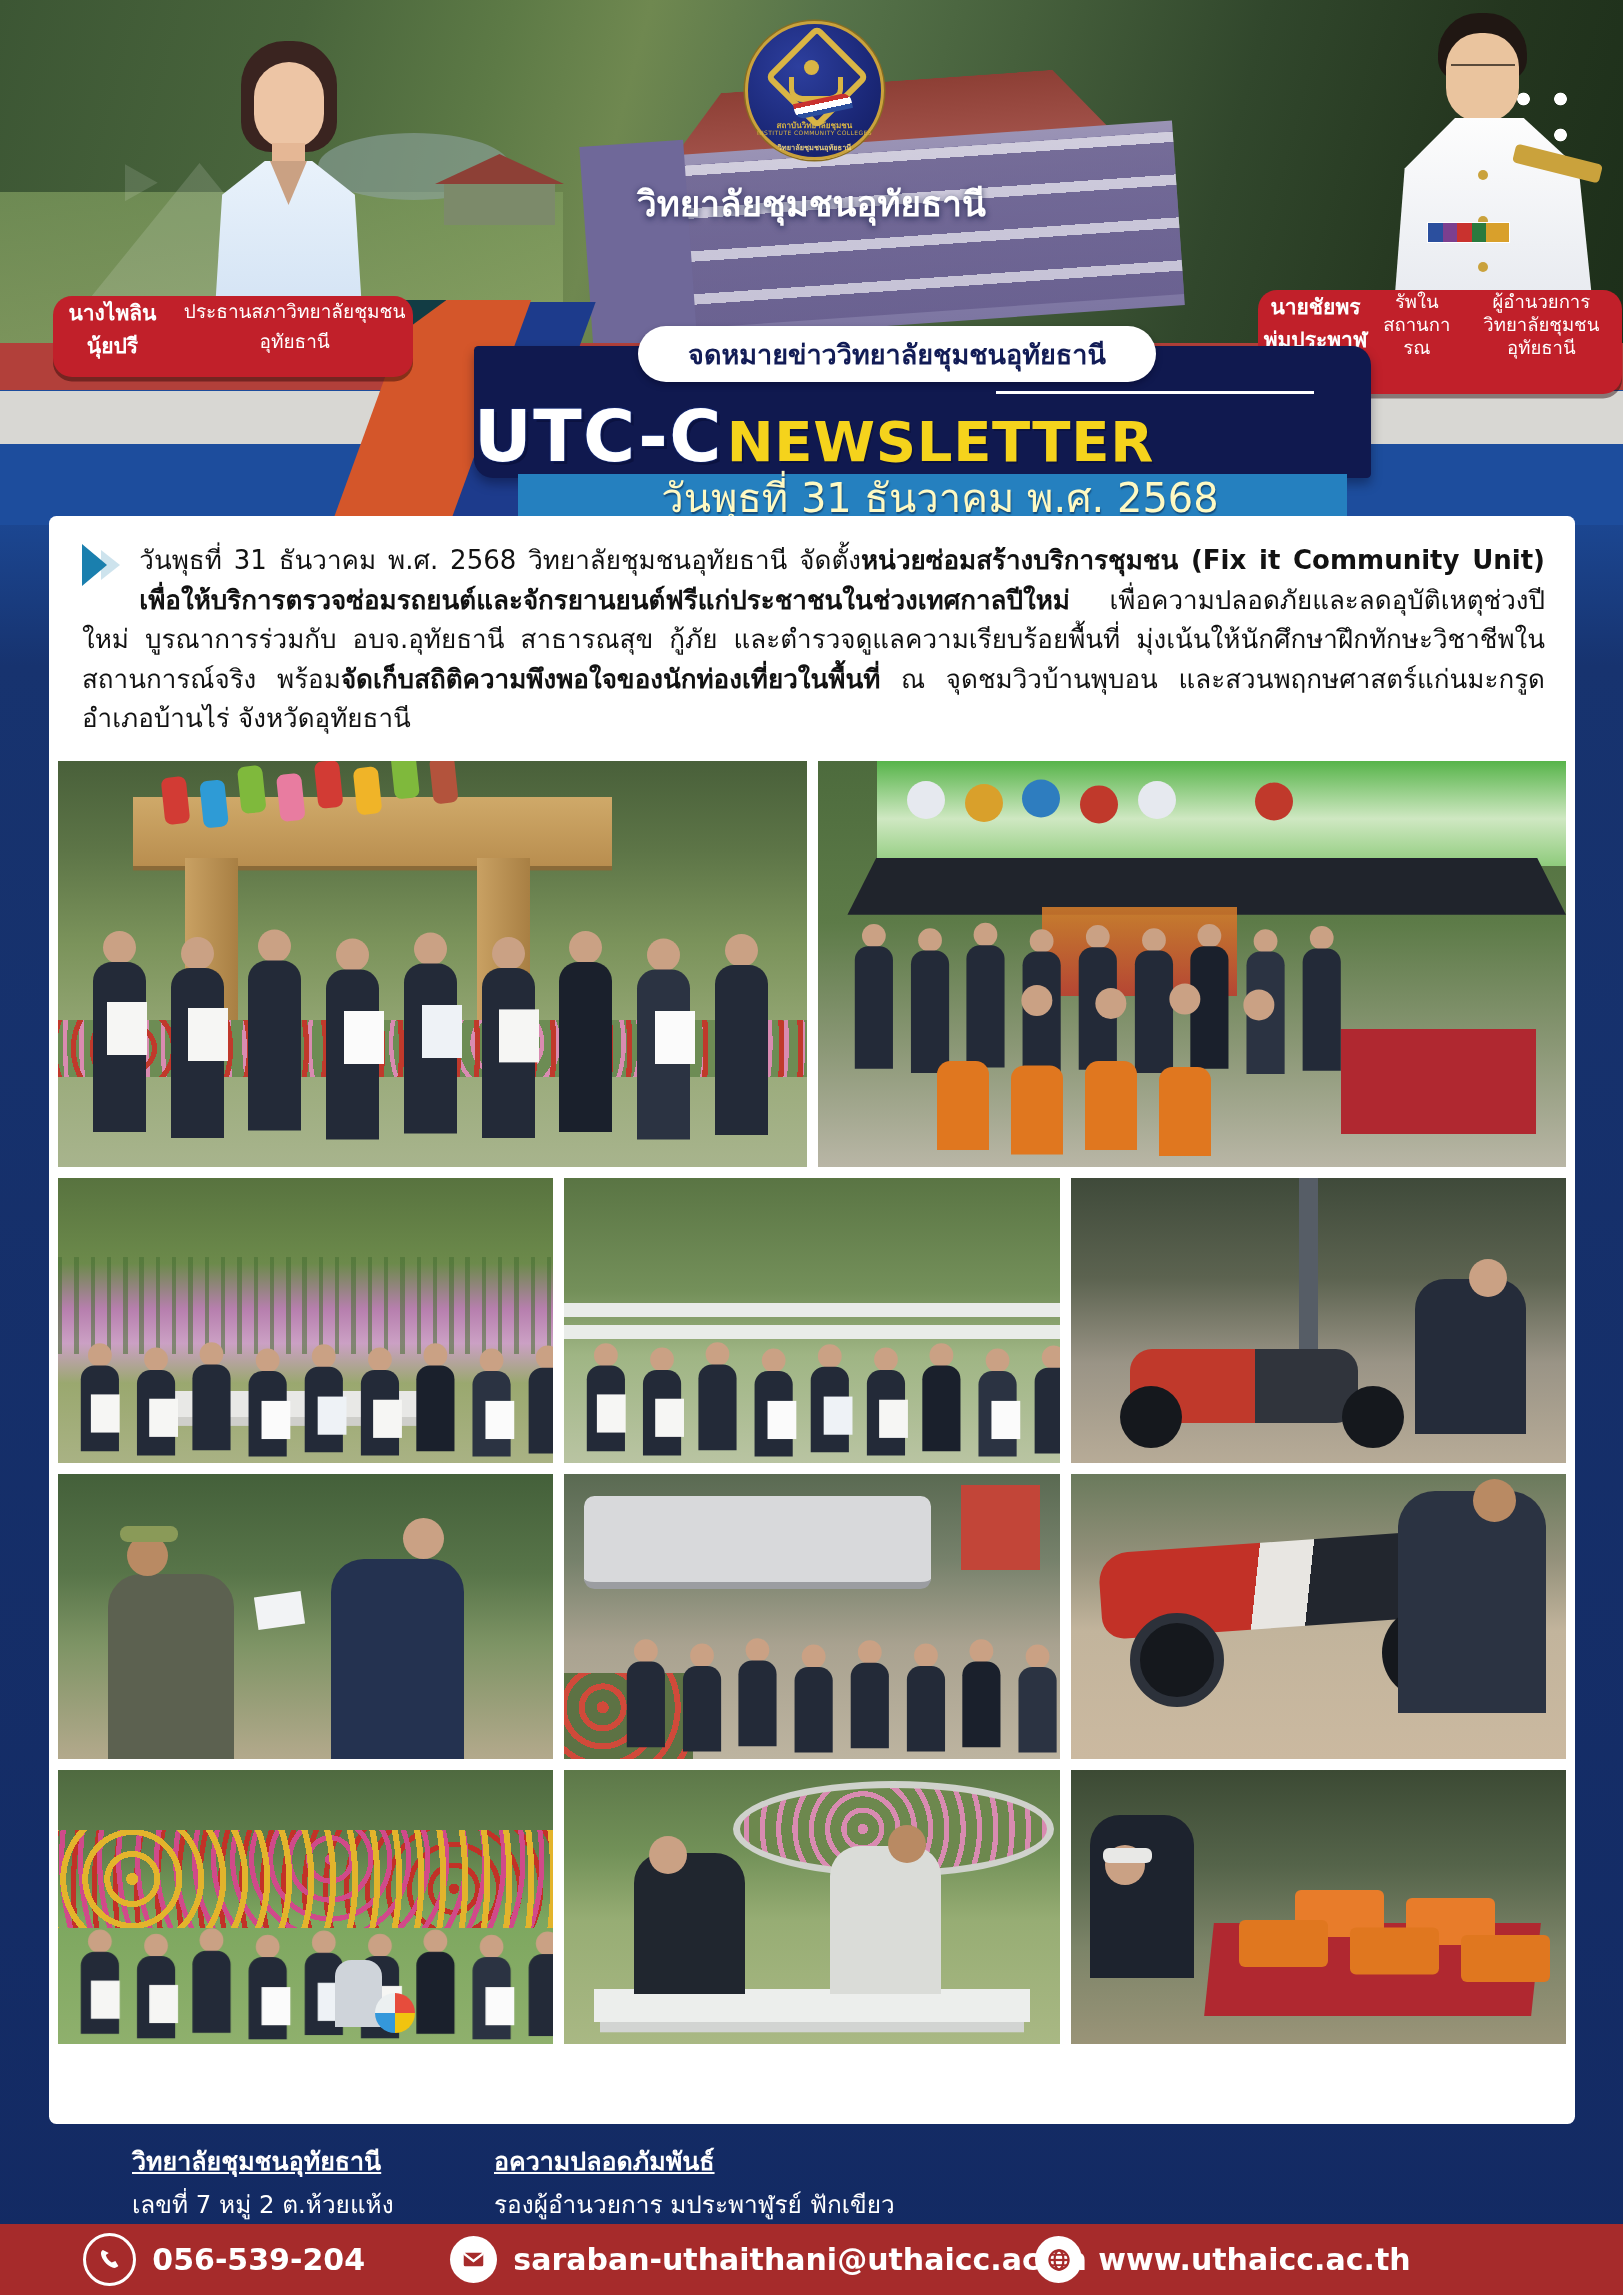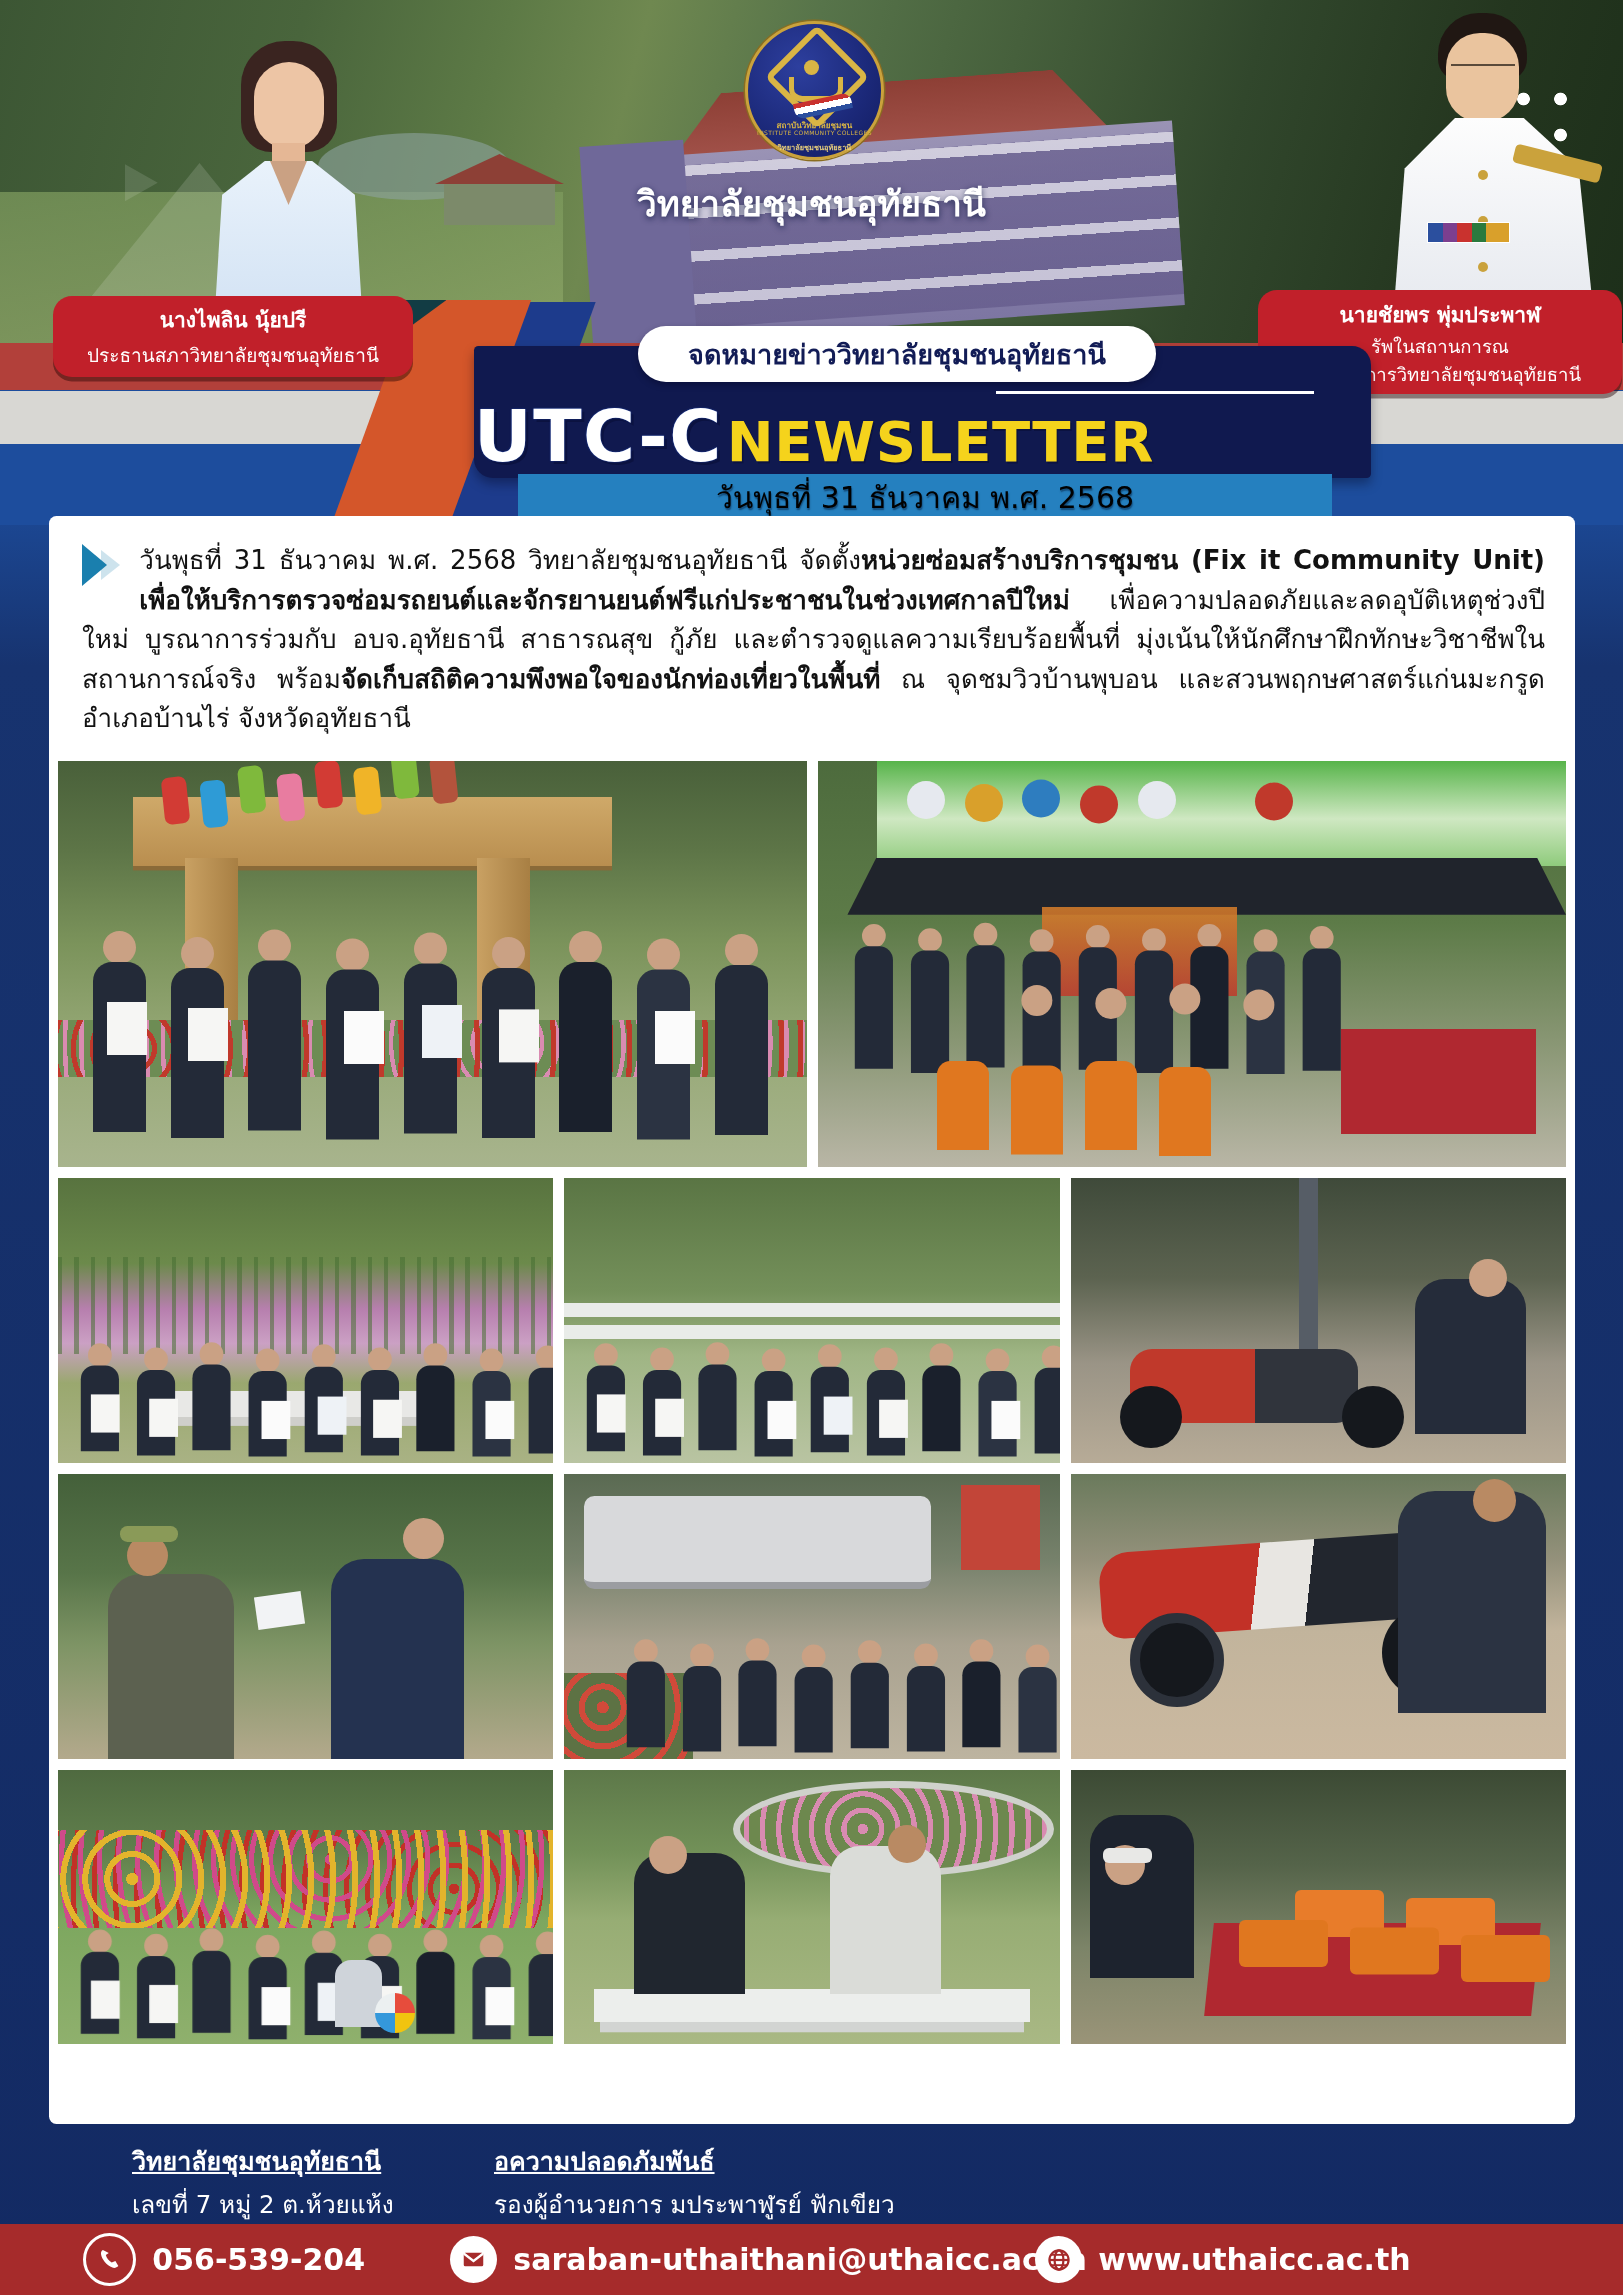--- a/index.html
+++ b/index.html
@@ -72,21 +72,21 @@
   .logo .flag{position:absolute;left:46px;top:74px;width:58px;height:16.3px;transform:rotate(-12deg);
         background:linear-gradient(180deg,#c9322e 0 30%,#ffffff 30% 70%,#2b4f9e 70% 100%);border-radius:0 9px 0 9px;}
   .logo .t1{position:absolute;left:0;top:95px;width:100%;text-align:center;color:#d9b545;font-size:8.1px;font-weight:bold;}
   .logo .t2{position:absolute;left:0;top:105px;width:100%;text-align:center;color:#d9b545;font-size:6px;letter-spacing:0.4px;}
   .logo .t3{position:absolute;left:0;top:117px;width:100%;text-align:center;color:#e8cf7d;font-size:7.4px;font-weight:bold;}
   .college-name{position:absolute;left:0;top:176px;width:1623px;text-align:center;
         color:#ffffff;font-size:35px;font-weight:bold;text-shadow:0 2.2px 6px rgba(10,20,60,.75);}
 
   
   .ribbon{position:absolute;background:#c1202a;border-radius:19px;color:#fff;text-align:center;
-        box-shadow:0 4.4px 0 rgba(40,5,5,.45);display:flex;flex-direction:column;justify-content:center;gap:4.4px;}
+        box-shadow:0 4.4px 0 rgba(40,5,5,.45);display:flex;flex-direction:row;justify-content:center;gap:4.4px;}
   .ribbon .nm{font-size:21px;font-weight:bold;}
   .ribbon .tt{font-size:19px;}
   .ribbon-left{left:53px;top:296px;width:360px;height:81px;}
   .ribbon-right{left:1258px;top:290px;width:364px;height:104px;}
   .ribbon-right .tt{font-size:18.5px;line-height:1.25;}
 
   
   .stripe-red{position:absolute;left:0;top:343px;width:1623px;height:47px;background:#b2403a;}
   .stripe-light{position:absolute;left:0;top:391px;width:1623px;height:53px;background:#d8d7d3;}
   .stripe-blue{position:absolute;left:0;top:444px;width:1623px;height:81px;background:#1d4d9d;}
@@ -99,22 +99,22 @@
   .tag-pill{position:absolute;left:638px;top:326px;width:518px;height:56px;border-radius:28px;background:#ffffff;
         display:flex;align-items:center;justify-content:center;color:#121c56;font-size:27px;font-weight:bold;
         box-shadow:0 3px 6px rgba(0,0,30,.35);}
   .title-line{position:absolute;left:996px;top:391px;width:318px;height:3px;background:#ffffff;}
   .nl-title{position:absolute;left:474px;top:395px;width:897px;white-space:nowrap;}
   .nl-title .utcc{font-size:71px;font-weight:800;color:#ffffff;letter-spacing:1.5px;
         text-shadow:0 0 1.5px #2a57c9,3px 3px 0 #0b1240;}
   .nl-title .news{font-size:56px;font-weight:800;color:#f5d31c;letter-spacing:0.7px;
         text-shadow:1.5px 2.2px 0 #0b1240;}
   .date-bar{position:absolute;left:518px;top:474px;width:814px;height:47px;background:#2580bf;
-        display:flex;align-items:center;justify-content:center;color:#000000;font-size:30px;
-        text-shadow:0.7px 1.5px 1.5px rgba(0,20,50,.5);}
+        display:flex;align-items:center;justify-content:center;color:#fef9c3;font-size:40px;
+        text-shadow:0.7px 1.5px 1.5px rgba(0,20,50,.5);padding-left:15px;}
 
   
   .card{position:absolute;left:49px;top:516px;width:1526px;height:1608px;background:#ffffff;border-radius:7.4px;}
   .headline{margin:37px 22px 0 22px;text-align:center;color:#1b4fb3;font-size:35px;font-weight:bold;}
   .body-text{margin:25px 30px 0 33px;font-size:26px;line-height:1.52;color:#121212;text-align:justify;}
   .body-text .b{font-weight:bold;}
   .chev{float:left;width:44px;height:41px;margin:3px 13.3px 0 0;position:relative;}
   .chev .c1{position:absolute;left:0;top:0;width:0;height:0;border-left:25px solid #1a7fae;border-top:21px solid transparent;border-bottom:21px solid transparent;}
   .chev .c3{position:absolute;left:19px;top:6px;width:0;height:0;border-left:19px solid rgba(26,127,174,.22);border-top:15px solid transparent;border-bottom:15px solid transparent;}
 

